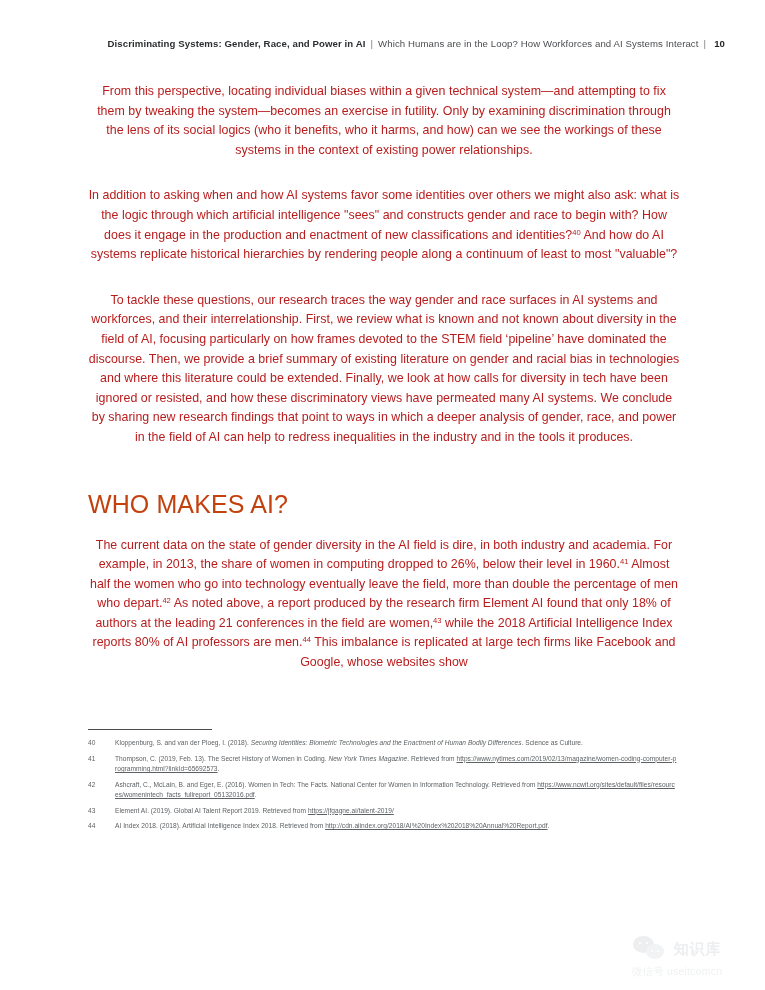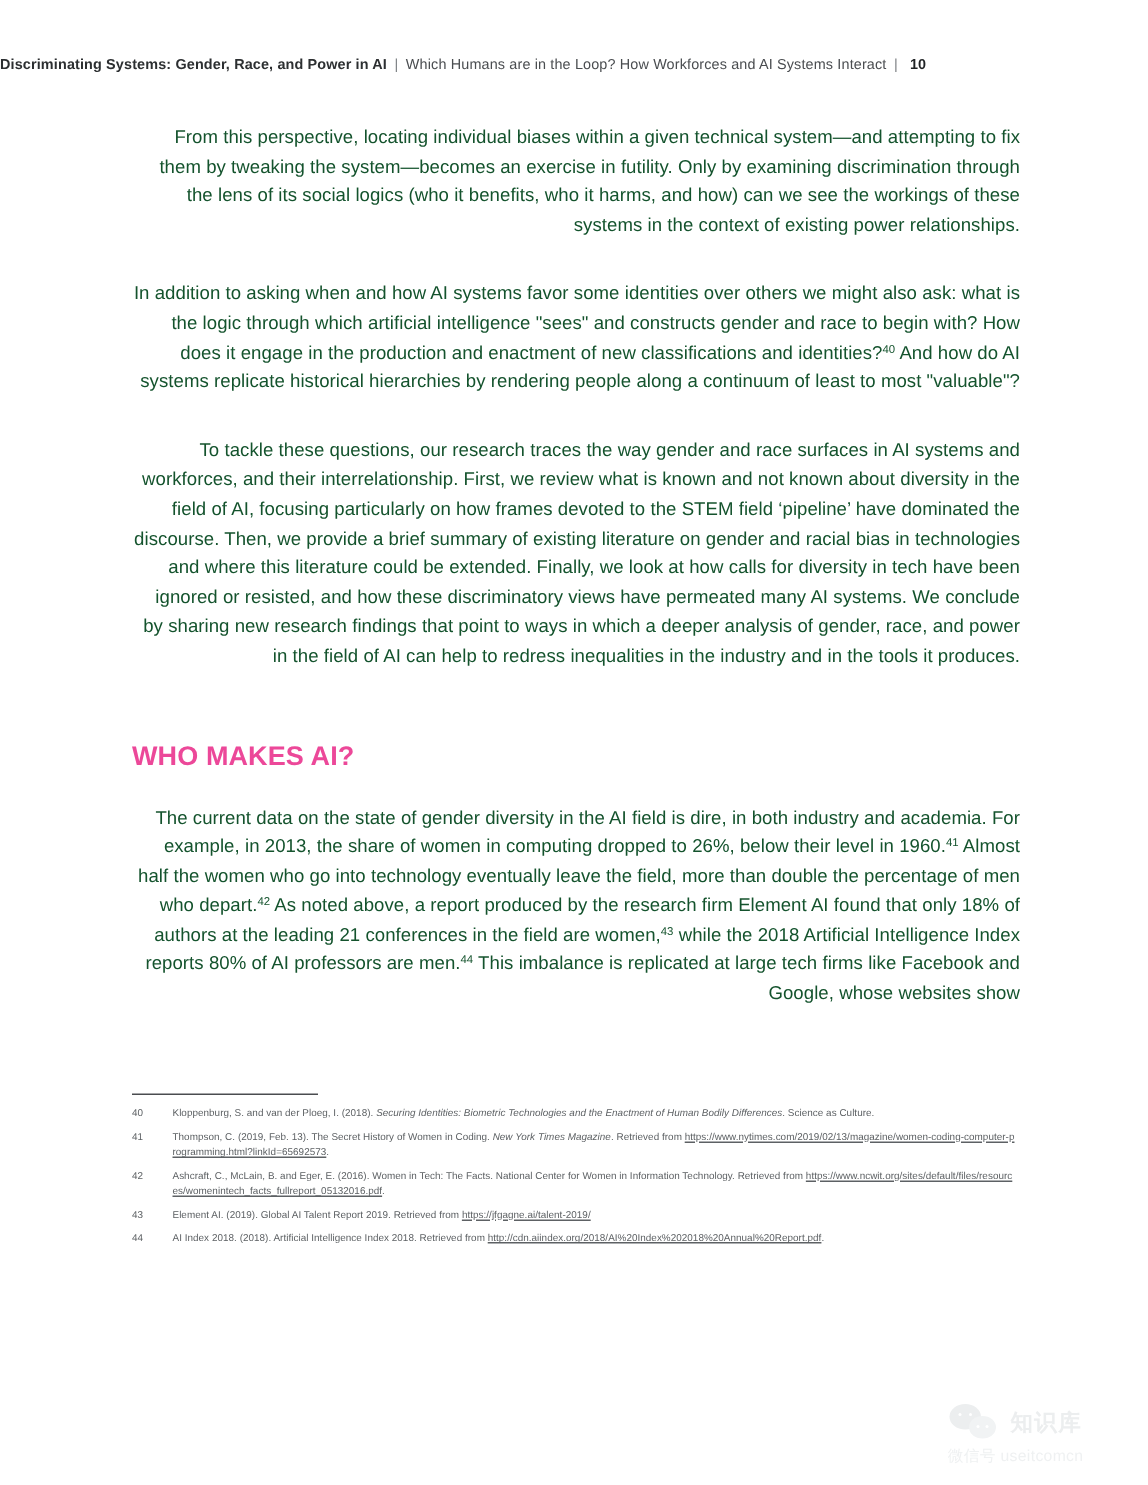--- a/index.html
+++ b/index.html
@@ -21,20 +21,21 @@
     height: 990px;
   }
 
   
   .header {
     position: absolute;
     left: 0;
     right: 0;
     top: 38px;
     padding: 0 40px 0 0;
+    text-align: right;
     font-size: 9.6px;
     color: #3c3f42;
     letter-spacing: 0.01em;
     white-space: nowrap;
   }
   .header .htitle {
     font-weight: bold;
     color: #2c2f31;
   }
   .header .hsep {
@@ -54,40 +55,40 @@
   .content {
     position: absolute;
     left: 88px;
     top: 82px;
     width: 592px;
   }
   p.body {
     margin: 0 0 26px 0;
     font-size: 12.4px;
     line-height: 19.6px;
-    color: #14532d;
-    text-align: right;
+    color: #b91c1c;
+    text-align: center;
     letter-spacing: 0.003em;
   }
   p.body:last-child {
     margin-bottom: 0;
   }
   sup {
     font-size: 7.6px;
     line-height: 0;
     vertical-align: 0.52em;
     letter-spacing: 0;
   }
 
   h2.section-heading {
     margin: 0 0 20px 0;
-    font-size: 18px;
+    font-size: 25px;
     line-height: 24px;
-    font-weight: bold;
-    color: #ec4899;
+    font-weight: normal;
+    color: #c2410c;
     letter-spacing: 0.004em;
   }
   .heading-wrap {
     padding-top: 18px;
   }
 
   
   .footnotes {
     position: absolute;
     left: 88px;

